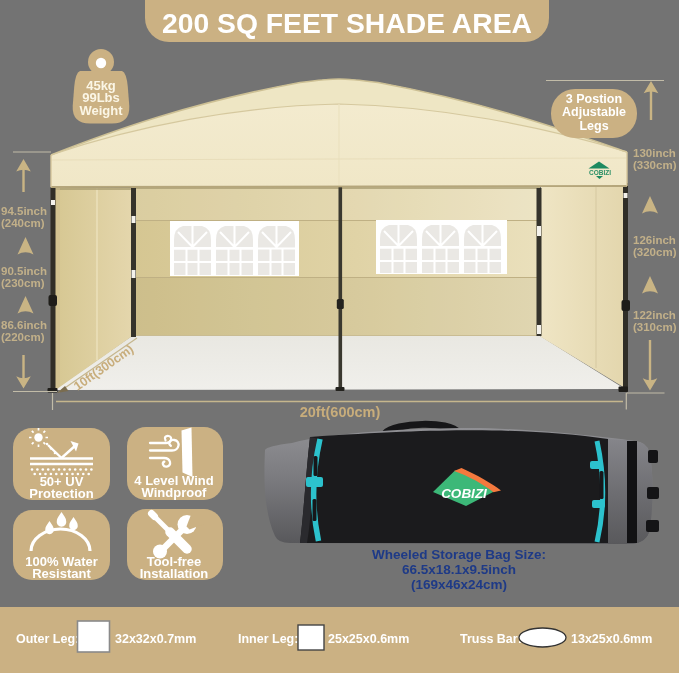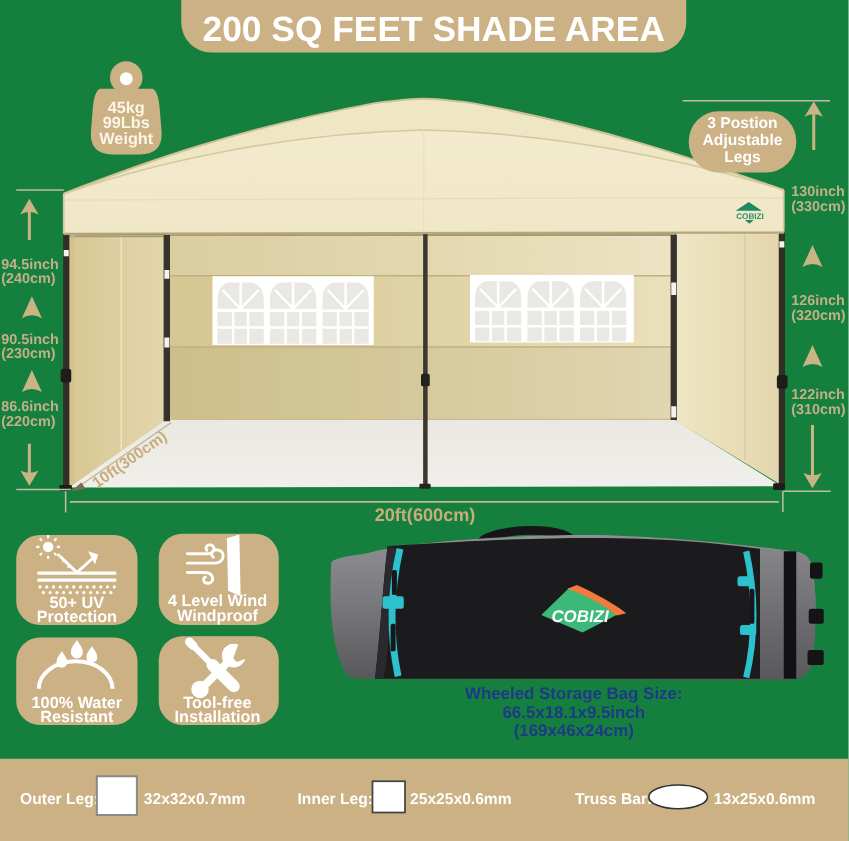--- a/index.html
+++ b/index.html
@@ -1,16 +1,16 @@
 <!DOCTYPE html>
 <html><head>
 <meta charset="utf-8">
 <style>
   html,body{margin:0;padding:0;background:#fff;}
-  #page{position:relative;width:679px;height:673px;overflow:hidden;background:#15803d;
+  #page{position:relative;width:679px;height:673px;overflow:hidden;background:#737373;
         font-family:"Liberation Sans", sans-serif;}
   svg text{font-family:"Liberation Sans", sans-serif;}
 </style>
 </head>
 <body>
 <div id="page">
 <svg width="679" height="673" viewBox="0 0 679 673">
 <defs>
   <linearGradient id="roofG" x1="0" y1="0" x2="0" y2="1">
     <stop offset="0" stop-color="#F4ECD1"></stop>

